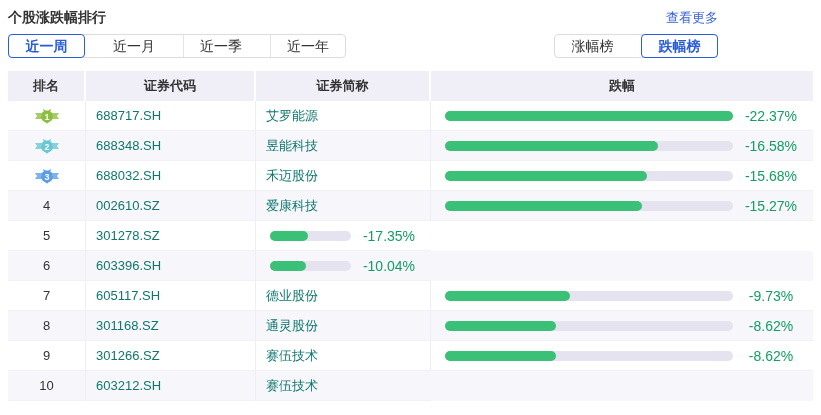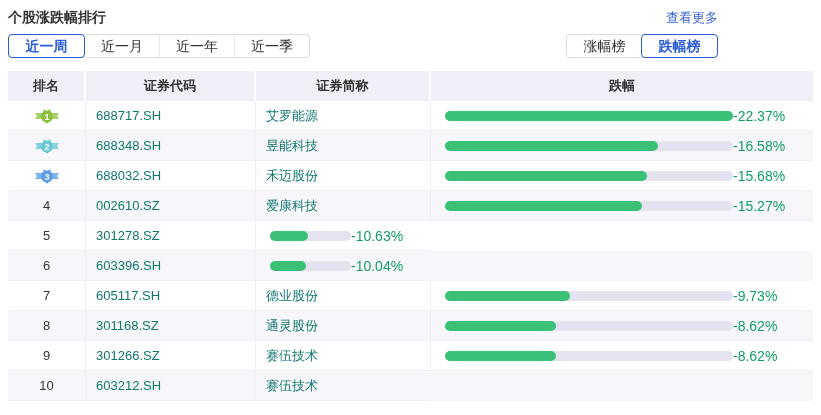--- a/index.html
+++ b/index.html
@@ -12,21 +12,21 @@
   }
   .page { width: 726px; padding: 0 8px; }
 
   
   .top-row { display:flex; justify-content:space-between; align-items:center; padding-top:9px; height:26px; }
   .title { font-size:14px; font-weight:bold; color:#333; }
   .more-link { font-size:13px; color:#3A64D6; cursor:pointer; }
 
   
   .controls { display:flex; justify-content:space-between; align-items:center; margin-top:8px; height:24px; }
-  .seg-group { display:flex; border:1px solid #DCDCDC; border-radius:4px; background:#fff; height:24px; }
+  .seg-group { display:flex; border:1px solid #DCDCDC; border-radius:4px; background:#fff; height:24px;gap:12px; }
   .seg {
     width:75px; height:22px; line-height:22px; text-align:center;
     font-size:14px; color:#333; cursor:pointer;
     border-left:1px solid #E4E4E4;
   }
   .seg:first-child { border-left:none; }
   .seg.selected {
     border:1px solid #2B5CD9; border-radius:4px;
     margin:-1px; height:24px; line-height:22px; width:77px;
     color:#2B5CD9; font-weight:bold; background:#fff; position:relative; z-index:1;
@@ -46,40 +46,40 @@
     display:flex; align-items:center;
     border-bottom:1px solid #F0F0F6; border-right:1px solid #EEEEF5;
   }
   .row .cell:last-child { border-right:none; }
   .cell.rank { justify-content:center; color:#333; }
   .cell.code, .cell.name { color:#0f766e; padding-left:10px; cursor:pointer; }
   .cell.change { padding:0 4px 0 14px; }
 
   .bar-track { flex:1; height:10px; background:#E4E3EF; border-radius:5px; }
   .bar-fill { height:10px; background:#3BC077; border-radius:5px; }
-  .pct-value { width:76px; text-align:left; font-size:14px; color:#129E63; white-space:nowrap; }
+  .pct-value { width:76px; text-align:center; font-size:14px; color:#129E63; white-space:nowrap; }
 
   .medal { display:block; }
 </style>
 </head>
 <body>
 
 <div class="page">
 
   <div class="top-row">
     <div class="title">个股涨跌幅排行</div>
     <div class="more-link">查看更多</div>
   </div>
 
   <div class="controls">
     <div class="seg-group">
         <div class="seg selected">近一周</div>
         <div class="seg">近一月</div>
+        <div class="seg">近一季</div>
         <div class="seg">近一年</div>
-        <div class="seg">近一季</div>
       </div>
     <div class="seg-group">
         <div class="seg">涨幅榜</div>
         <div class="seg selected">跌幅榜</div>
       </div>
   </div>
 
   <div class="table">
     <div class="trow thead">
         <div class="cell">排名</div>
@@ -163,21 +163,21 @@
         </div>
         <div class="trow row">
           <div class="cell rank">
             <span>5</span>
           </div>
           <div class="cell code">301278.SZ</div>
           <div class="cell change">
             <div class="bar-track">
               <div class="bar-fill" style="width: 47.5%;"></div>
             </div>
-            <div class="pct-value">-10.63%</div>
+            <div class="pct-value">-17.35%</div>
           </div>
         </div>
         <div class="trow row alt">
           <div class="cell rank">
             <span>6</span>
           </div>
           <div class="cell code">603396.SH</div>
           <div class="cell change">
             <div class="bar-track">
               <div class="bar-fill" style="width: 44.9%;"></div>

